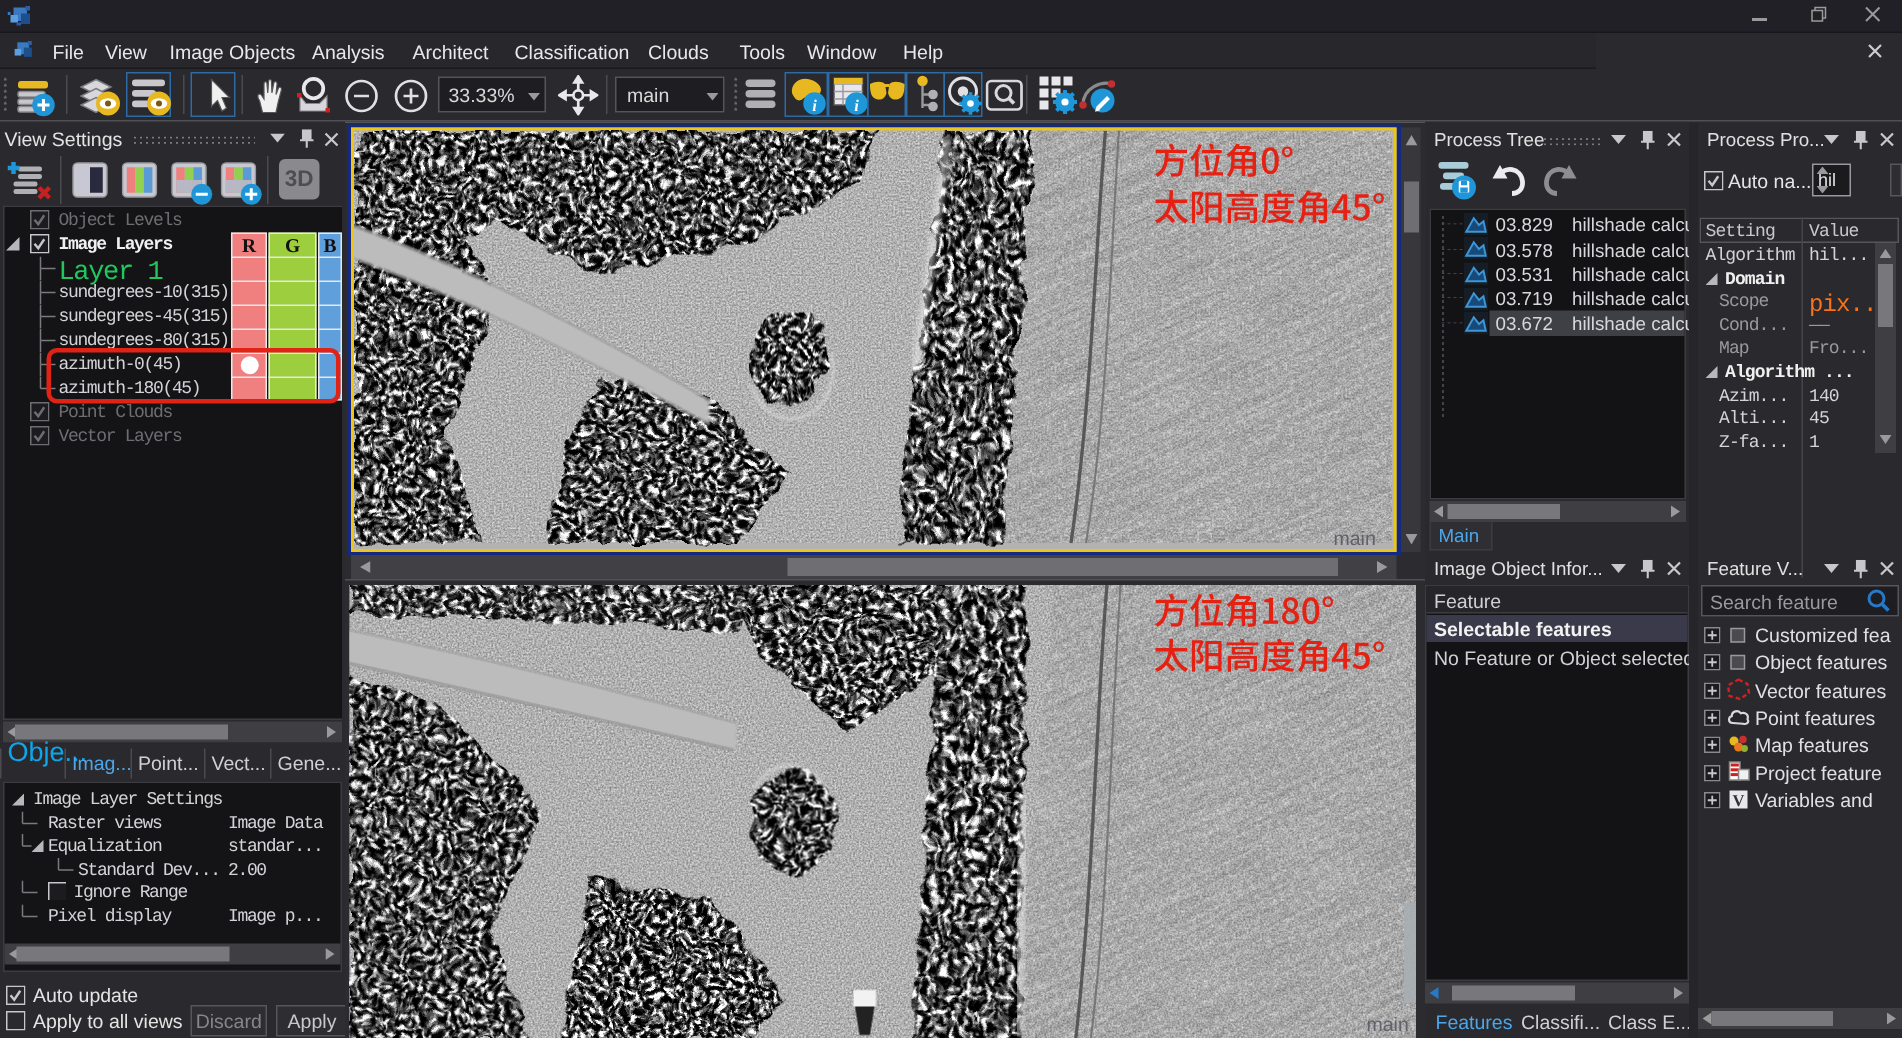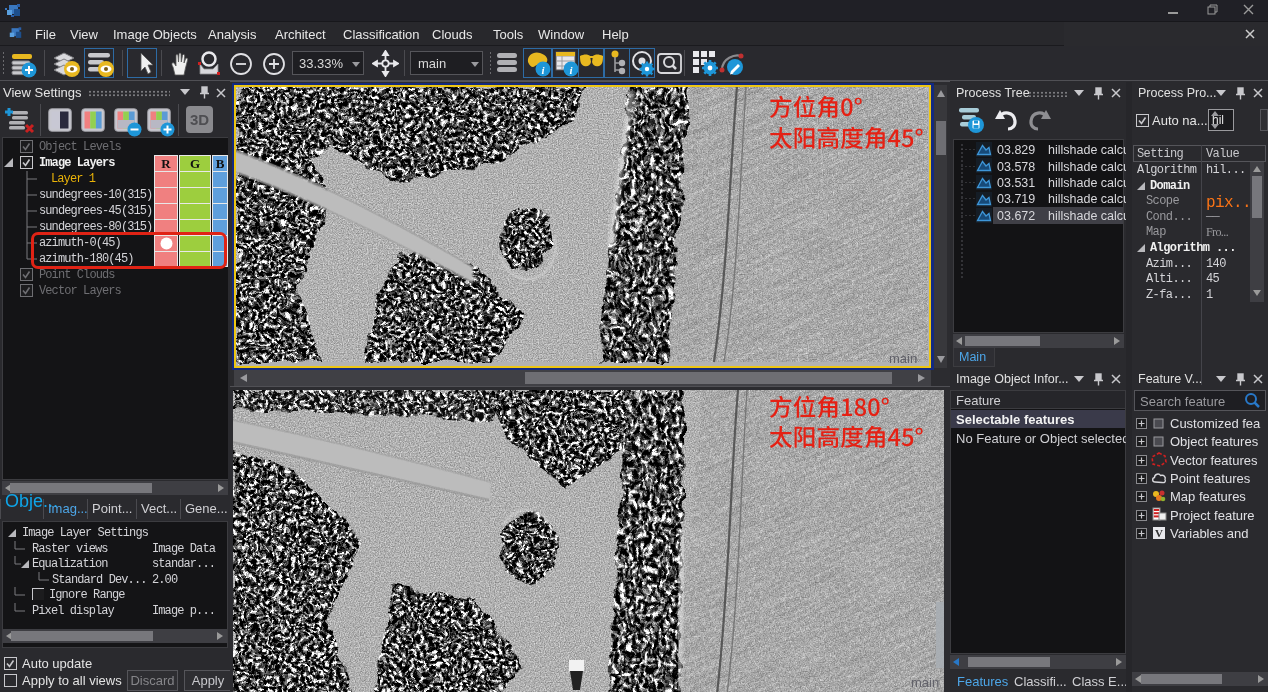--- a/index.html
+++ b/index.html
@@ -303,21 +303,21 @@
 <div class="abs" style="left:212px;top:89px;width:16px;height:1px;background:#e8e8e8"></div>
 <div class="abs" style="left:212px;top:105px;width:16px;height:1px;background:#e8e8e8"></div>
 <div class="abs" style="left:212px;top:121px;width:16px;height:1px;background:#e8e8e8"></div>
 <div class="abs" style="left:212px;top:137px;width:16px;height:1px;background:#e8e8e8"></div>
 <div class="abs" style="left:212px;top:153px;width:16px;height:1px;background:#e8e8e8"></div>
 <div class="abs" style="left:212px;top:169px;width:16px;height:1px;background:#e8e8e8"></div>
 <svg class="abs" style="left:26px;top:89px" width="12" height="16">
       <path d="M1,0 V8 M1,8 H11" stroke="#7a7a7e" stroke-width="1"></path>
       <path d="M1,8 V16" stroke="#7a7a7e" stroke-width="1"></path>
     </svg>
-<div class="abs" style="left:51px;top:90px;font-family:'Liberation Mono',monospace;font-size:12px;letter-spacing:-0.9px;color:#eab308">Layer 1</div>
+<div class="abs" style="left:39px;top:90px;font-family:'Liberation Mono',monospace;font-size:18px;letter-spacing:-0.9px;color:#22c55e">Layer 1</div>
 <svg class="abs" style="left:26px;top:105px" width="12" height="16">
       <path d="M1,0 V8 M1,8 H11" stroke="#7a7a7e" stroke-width="1"></path>
       <path d="M1,8 V16" stroke="#7a7a7e" stroke-width="1"></path>
     </svg>
 <div class="abs" style="left:39px;top:106px;font-family:'Liberation Mono',monospace;font-size:12px;letter-spacing:-0.9px;color:#d4d4d8">sundegrees-10(315)</div>
 <svg class="abs" style="left:26px;top:121px" width="12" height="16">
       <path d="M1,0 V8 M1,8 H11" stroke="#7a7a7e" stroke-width="1"></path>
       <path d="M1,8 V16" stroke="#7a7a7e" stroke-width="1"></path>
     </svg>
 <div class="abs" style="left:39px;top:122px;font-family:'Liberation Mono',monospace;font-size:12px;letter-spacing:-0.9px;color:#d4d4d8">sundegrees-45(315)</div>
@@ -877,21 +877,21 @@
 <div class="abs" style="left:256px;top:81px;font-family:'Liberation Mono',monospace;font-size:12px;letter-spacing:-0.6px;color:#d4d4d8">hil...</div>
 <svg class="abs" style="left:187px;top:100px" width="9" height="9">
       <polygon points="8,0 8,8 0,8" fill="#b8b8bc"></polygon>
     </svg>
 <div class="abs" style="left:200px;top:97px;font-family:'Liberation Mono',monospace;font-size:12px;letter-spacing:-0.6px;font-weight:bold;color:#f0f0f0">Domain</div>
 <div class="abs" style="left:196px;top:112px;font-family:'Liberation Mono',monospace;font-size:12px;letter-spacing:-0.6px;color:#9a9a9e">Scope</div>
 <div class="abs" style="left:256px;top:112px;font-family:'Liberation Mono',monospace;font-size:16px;letter-spacing:-0.6px;color:#f97316">pix...</div>
 <div class="abs" style="left:196px;top:128px;font-family:'Liberation Mono',monospace;font-size:12px;letter-spacing:-0.6px;color:#9a9a9e">Cond...</div>
 <div class="abs" style="left:256px;top:128px;font-family:'Liberation Mono',monospace;font-size:12px;letter-spacing:-0.6px;color:#9a9a9e">——</div>
 <div class="abs" style="left:196px;top:143px;font-family:'Liberation Mono',monospace;font-size:12px;letter-spacing:-0.6px;color:#9a9a9e">Map</div>
-<div class="abs" style="left:256px;top:143px;font-family:Liberation Serif, serif;font-size:12px;letter-spacing:-0.6px;color:#9a9a9e">Fro...</div>
+<div class="abs" style="left:256px;top:143px;font-family:Liberation Mono, monospace;font-size:12px;letter-spacing:-0.6px;color:#9a9a9e">Fro...</div>
 <svg class="abs" style="left:187px;top:162px" width="9" height="9">
       <polygon points="8,0 8,8 0,8" fill="#b8b8bc"></polygon>
     </svg>
 <div class="abs" style="left:200px;top:159px;font-family:'Liberation Mono',monospace;font-size:12px;letter-spacing:-0.6px;font-weight:bold;color:#f0f0f0">Algorithm ...</div>
 <div class="abs" style="left:196px;top:175px;font-family:'Liberation Mono',monospace;font-size:12px;letter-spacing:-0.6px;color:#d4d4d8">Azim...</div>
 <div class="abs" style="left:256px;top:175px;font-family:'Liberation Mono',monospace;font-size:12px;letter-spacing:-0.6px;color:#d4d4d8">140</div>
 <div class="abs" style="left:196px;top:190px;font-family:'Liberation Mono',monospace;font-size:12px;letter-spacing:-0.6px;color:#d4d4d8">Alti...</div>
 <div class="abs" style="left:256px;top:190px;font-family:'Liberation Mono',monospace;font-size:12px;letter-spacing:-0.6px;color:#d4d4d8">45</div>
 <div class="abs" style="left:196px;top:206px;font-family:'Liberation Mono',monospace;font-size:12px;letter-spacing:-0.6px;color:#d4d4d8">Z-fa...</div>
 <div class="abs" style="left:256px;top:206px;font-family:'Liberation Mono',monospace;font-size:12px;letter-spacing:-0.6px;color:#d4d4d8">1</div>

